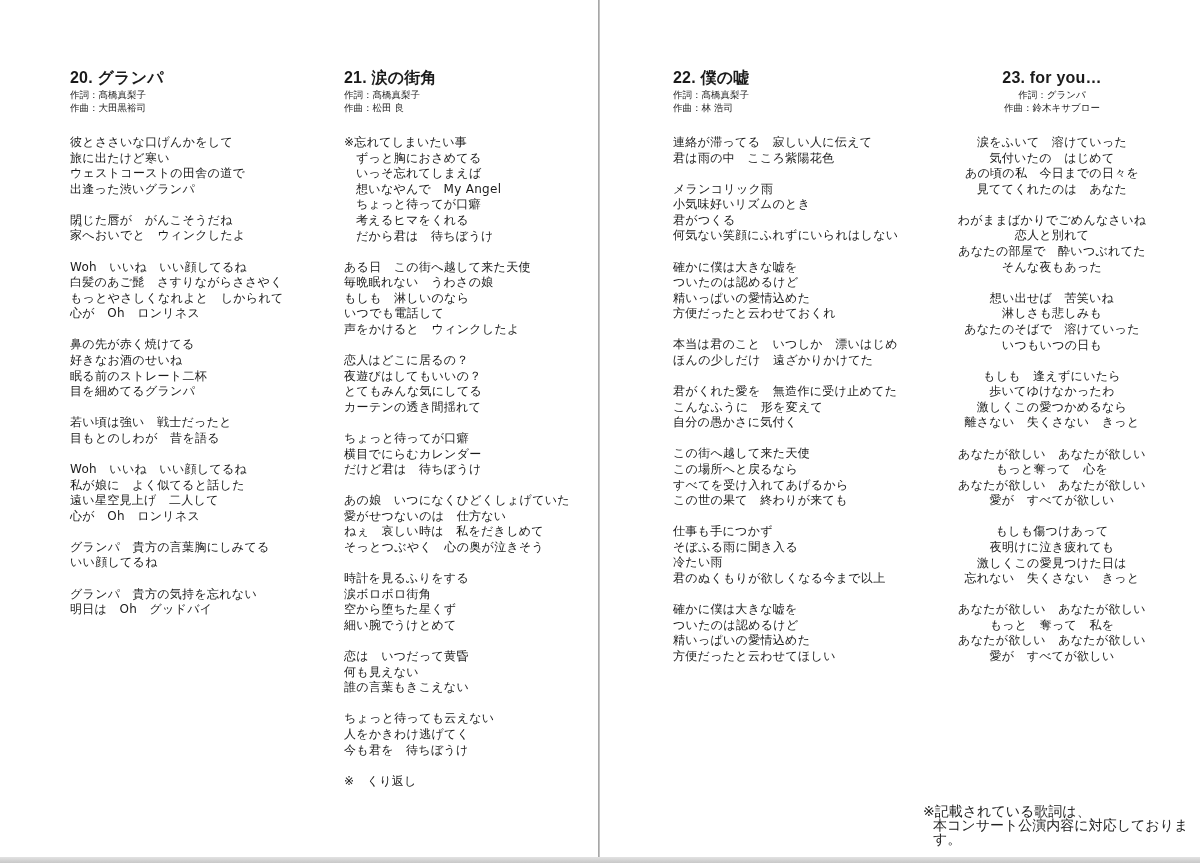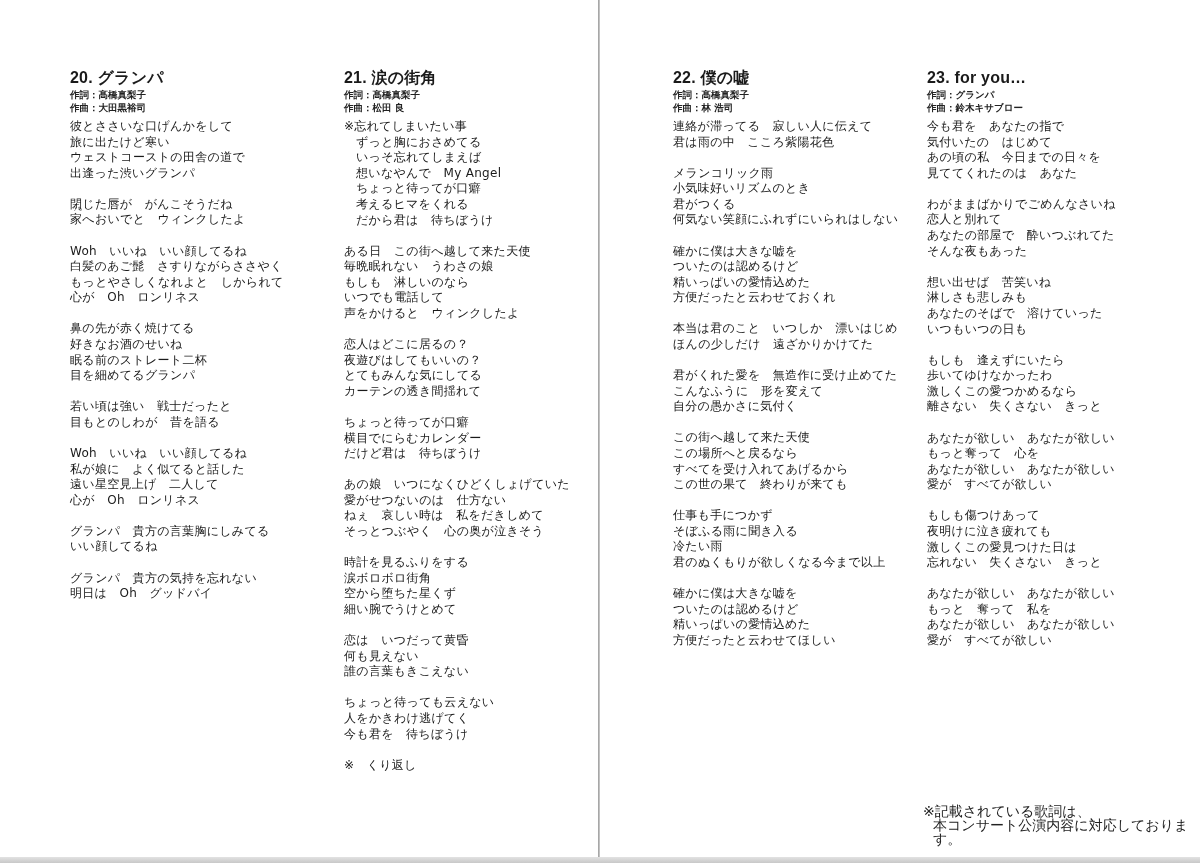--- a/index.html
+++ b/index.html
@@ -11,21 +11,21 @@
       position: absolute; left: 598px; top: 0; width: 2px; height: 858px;
       background: linear-gradient(to right, #9a9a9a, #cfcfcf);
     }
     .bottom-edge {
       position: absolute; left: 0; top: 857px; width: 1200px; height: 6px;
       background: linear-gradient(to bottom, #e2e2e2, #c8c8c8);
     }
     .song { position: absolute; top: 68px; width: 250px; }
     .song-title { font-family: Liberation Sans, sans-serif; font-weight: bold; font-size: 16px; line-height: 20px; letter-spacing: 0.2px; }
     .credit { font-size: 9.5px; line-height: 13px; color: #222; }
-    .credits { margin-bottom: 5px; font-weight: bold; }
+    .credits { margin-bottom: 21px; }
     .stanza { margin-bottom: 15.5px; }
     .line { font-size: 12px; line-height: 15.6px; white-space: pre; letter-spacing: 0.3px; }
     .line.indent { padding-left: 12px; }
     .ruby-wrap { position: relative; display: inline; }
     .ruby { position: absolute; left: 2px; top: -7px; font-size: 5px; line-height: 6px; }
     .note { position: absolute; left: 923px; top: 804px; font-size: 14px; line-height: 14px; color: #222; }
     .note .l2 { padding-left: 10px; }
   </style>
 </head>
 <body>
@@ -191,29 +191,29 @@
       </div>
       <div class="stanza">
         <div class="line">確かに僕は大きな嘘を</div>
         <div class="line">ついたのは認めるけど</div>
         <div class="line">精いっぱいの愛情込めた</div>
         <div class="line">方便だったと云わせてほしい</div>
       </div>
     </div>
 </div>
 
-<div class="song" id="song-3" style="left:927px;">
+<div class="song" id="song-3" style="left:927px;text-align:center;">
   <div class="song-title">23. for you…</div>
   <div class="credits">
     <div class="credit">作詞：グランパ</div>
     <div class="credit">作曲：鈴木キサブロー</div>
   </div>
   <div class="stanzas">
       <div class="stanza">
-        <div class="line">今も君を　あなたの指で</div>
+        <div class="line">涙をふいて　溶けていった</div>
         <div class="line">気付いたの　はじめて</div>
         <div class="line">あの頃の私　今日までの日々を</div>
         <div class="line">見ててくれたのは　あなた</div>
       </div>
       <div class="stanza">
         <div class="line">わがままばかりでごめんなさいね</div>
         <div class="line">恋人と別れて</div>
         <div class="line">あなたの部屋で　酔いつぶれてた</div>
         <div class="line">そんな夜もあった</div>
       </div>

